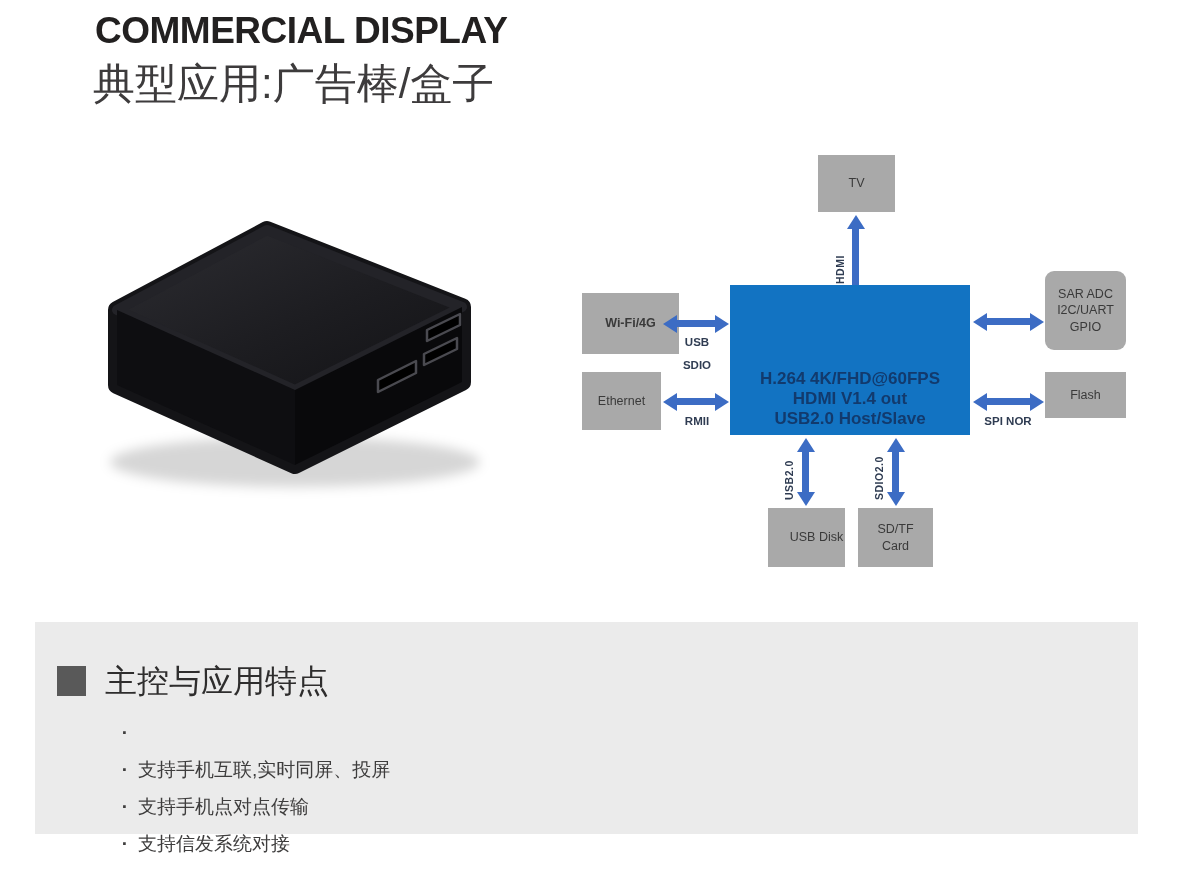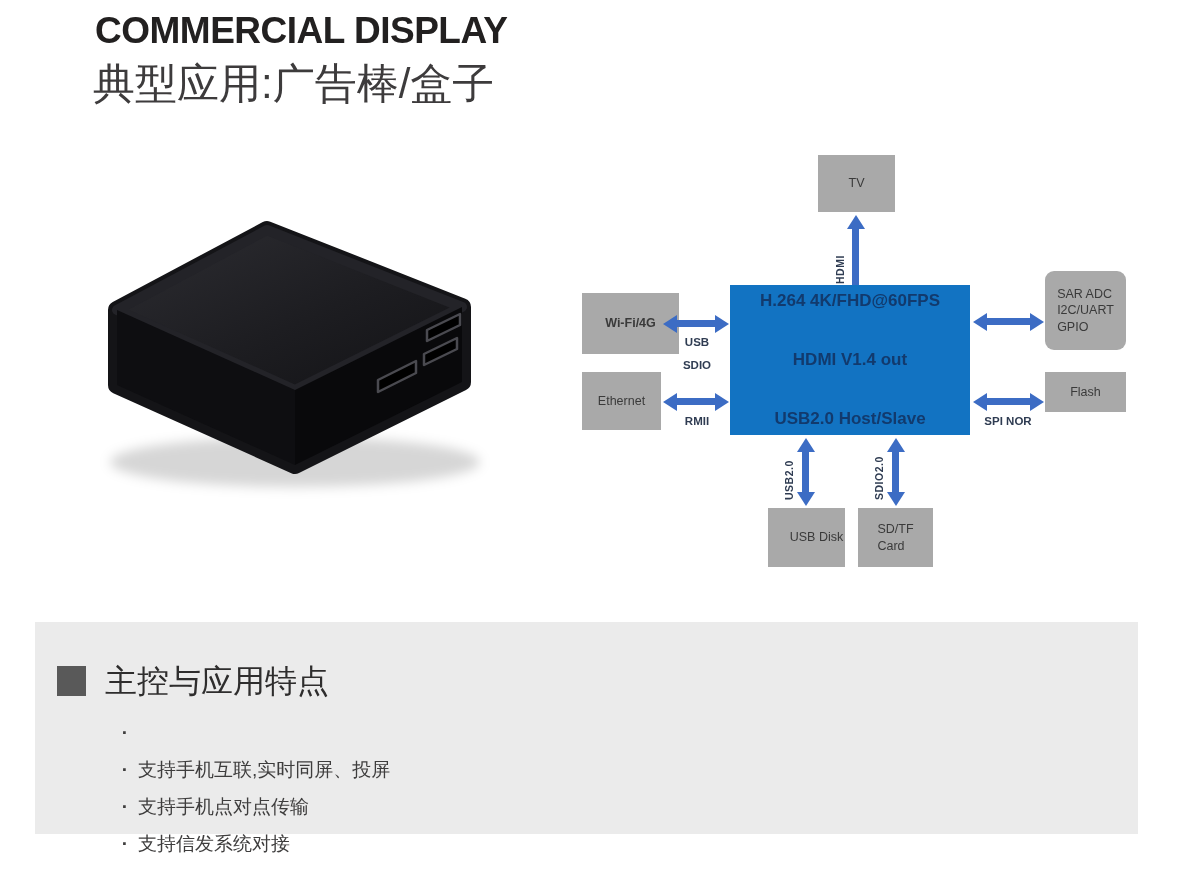--- a/index.html
+++ b/index.html
@@ -12,24 +12,24 @@
   body{font-family:"Liberation Sans","DejaVu Sans",sans-serif;}
   .slide{position:relative;width:1182px;height:885px;background:#fff;overflow:hidden}
 
   .title{position:absolute;left:95px;top:10px;font-size:37px;font-weight:800;letter-spacing:-.5px;color:var(--title-text);}
   .subtitle{position:absolute;left:93px;top:56px;font-size:42px;font-weight:400;color:#3d3b3c;}
 
   .photo{position:absolute;left:90px;top:140px;width:420px;height:360px}
 
   
   .node{position:absolute;background:var(--node-fill);color:var(--node-text);
-        display:flex;align-items:center;justify-content:center;text-align:left;
+        display:flex;align-items:center;justify-content:center;text-align:center;
         font-size:12.5px;line-height:1.3;white-space:pre-line;}
   .soc{position:absolute;left:730px;top:285px;width:240px;height:150px;background:var(--soc-fill);
-       display:flex;flex-direction:column;justify-content:space-between;padding:6px 4px;
+       display:flex;flex-direction:column;justify-content:flex-end;padding:6px 4px;
        color:var(--soc-text);font-weight:700;font-size:17px;text-align:center;}
 
   
   .h-arrow{position:absolute;height:7px;background:var(--arrow-blue);}
   .h-arrow::before,.h-arrow::after{content:"";position:absolute;top:50%;transform:translateY(-50%);
        border-top:9px solid transparent;border-bottom:9px solid transparent;}
   .h-arrow::before{left:-13px;border-right:14px solid var(--arrow-blue);}
   .h-arrow::after{right:-13px;border-left:14px solid var(--arrow-blue);}
   .v-arrow{position:absolute;width:7px;background:var(--arrow-blue);}
   .v-arrow::before,.v-arrow::after{content:"";position:absolute;left:50%;transform:translateX(-50%);
@@ -83,21 +83,21 @@
   </div>
 
   <div>
 
     <div class="node" style="left:818px;top:155px;width:77px;height:57px;">TV</div>
     <div class="node" style="left:582px;top:293px;width:97px;height:61px;font-weight:bold;">Wi-Fi/4G</div>
     <div class="node" style="left:582px;top:372px;width:79px;height:58px;">Ethernet</div>
     <div class="node" style="left:1045px;top:271px;width:81px;height:79px;border-radius:9px;">SAR ADC
 I2C/UART
 GPIO</div>
-    <div class="node" style="left:1045px;top:372px;width:81px;height:40px;">Flash</div>
+    <div class="node" style="left:1045px;top:372px;width:81px;height:46px;">Flash</div>
     <div class="node" style="left:768px;top:508px;width:77px;height:59px;padding-left:20px;">USB Disk</div>
     <div class="node" style="left:858px;top:508px;width:75px;height:59px;">SD/TF
 Card</div>
 
     <div class="soc">
       <div>H.264 4K/FHD@60FPS</div>
       <div>HDMI V1.4 out</div>
       <div>USB2.0 Host/Slave</div>
     </div>
 

